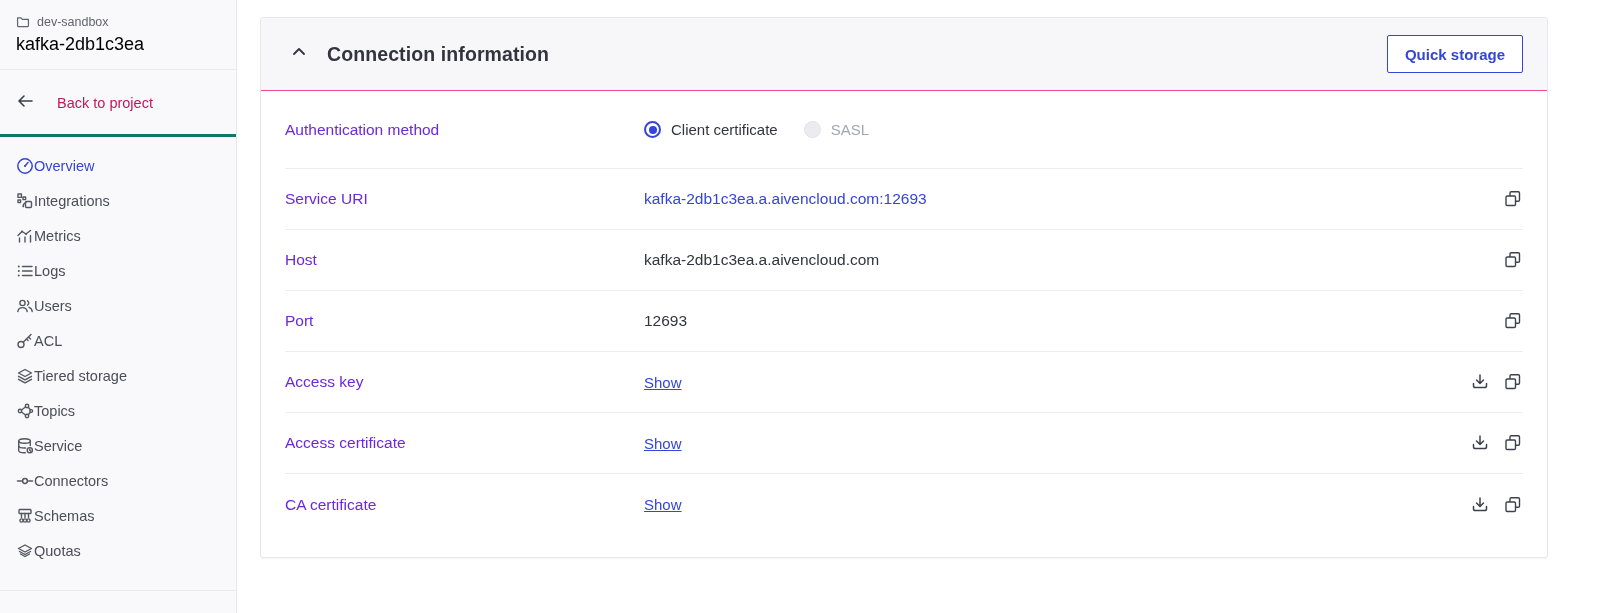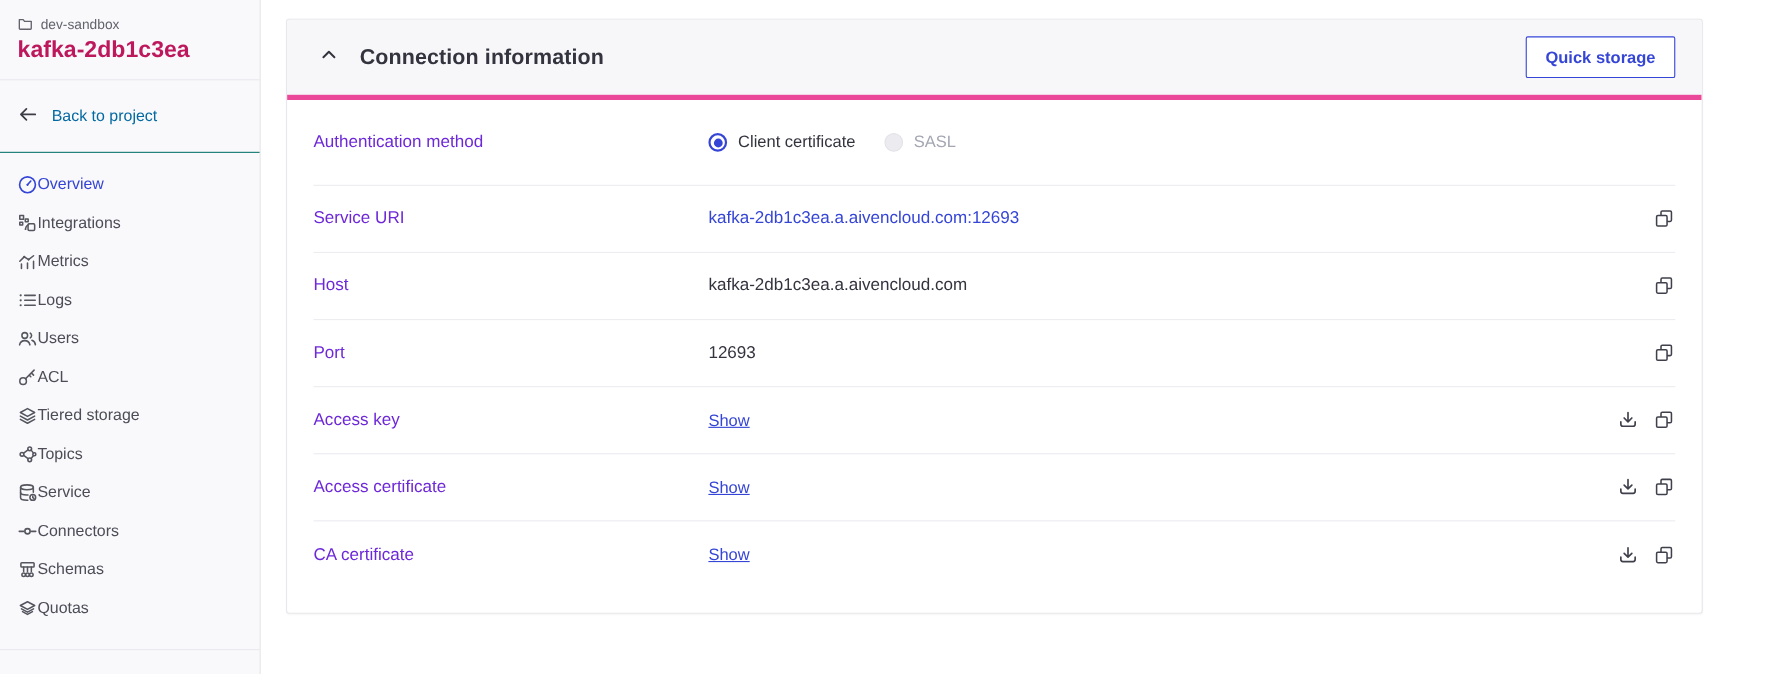--- a/index.html
+++ b/index.html
@@ -10,42 +10,42 @@
     color:#33343e; -webkit-font-smoothing:antialiased;
   }
   
   .sidebar {
     position:absolute; left:0; top:0; width:237px; height:613px;
     background:#f9f9fb; border-right:1px solid #e7e7ec;
   }
   .sidebar-header { padding:15px 16px 14px 16px; border-bottom:1px solid #e9e9ee; }
   .project-row { display:flex; align-items:center; gap:7px; color:#62636d; font-size:12.5px; }
   .project-row svg { display:block; }
-  .service-name { margin-top:5px; font-size:21px; font-weight:700; color:#be185d; }
+  .service-name { margin-top:5px; font-size:18px; font-weight:400; color:#000000; }
   .back-row {
-    display:flex; align-items:center; gap:13px; padding:23px 16px 22px 16px;
-    border-bottom:1px solid #0f766e; font-size:14.5px; color:#0369a1; cursor:pointer;
+    display:flex; align-items:center; gap:23px; padding:23px 16px 22px 16px;
+    border-bottom:3px solid #0f766e; font-size:14.5px; color:#be185d; cursor:pointer;
   }
   .nav { padding-top:11px; }
   .nav-item {
     display:flex; align-items:center; height:35px; padding:0 16px;
     font-size:14.5px; color:#4c4d57; cursor:pointer;
   }
   .nav-item .nav-icon { display:flex; width:18px; justify-content:center; color:#55565f; }
   .nav-item.active, .nav-item.active .nav-icon { color:#3545d6; }
   .sidebar-bottom-divider { position:absolute; left:0; top:590px; width:100%; border-top:1px solid #e9e9ee; }
 
   
   .card {
     position:absolute; left:260px; top:17px; width:1288px; height:541px;
     background:#ffffff; border:1px solid #e7e7ec; border-radius:3px;
     box-shadow:0 1px 2px rgba(20,20,40,0.04);
   }
   .card-header {
-    height:73px; background:#f7f7fa; border-bottom:5px solid #ec4899;
+    height:73px; background:#f7f7fa; border-bottom:1px solid #ec4899;
     display:flex; align-items:center; padding:0 24px 0 30px;
     border-radius:3px 3px 0 0;
   }
   .collapse-btn { display:flex; align-items:center; cursor:pointer; color:#33343e; }
   .card-title { margin-left:20px; font-size:19.5px; font-weight:600; color:#33343e; letter-spacing:.1px; }
   .quick-connect {
     margin-left:auto; height:38px; padding:0 17px; background:#ffffff;
     border:1px solid #3545d6; border-radius:2px; color:#3545d6;
     font-size:15px; font-weight:600; font-family:"Liberation Sans", sans-serif; cursor:pointer;
   }

